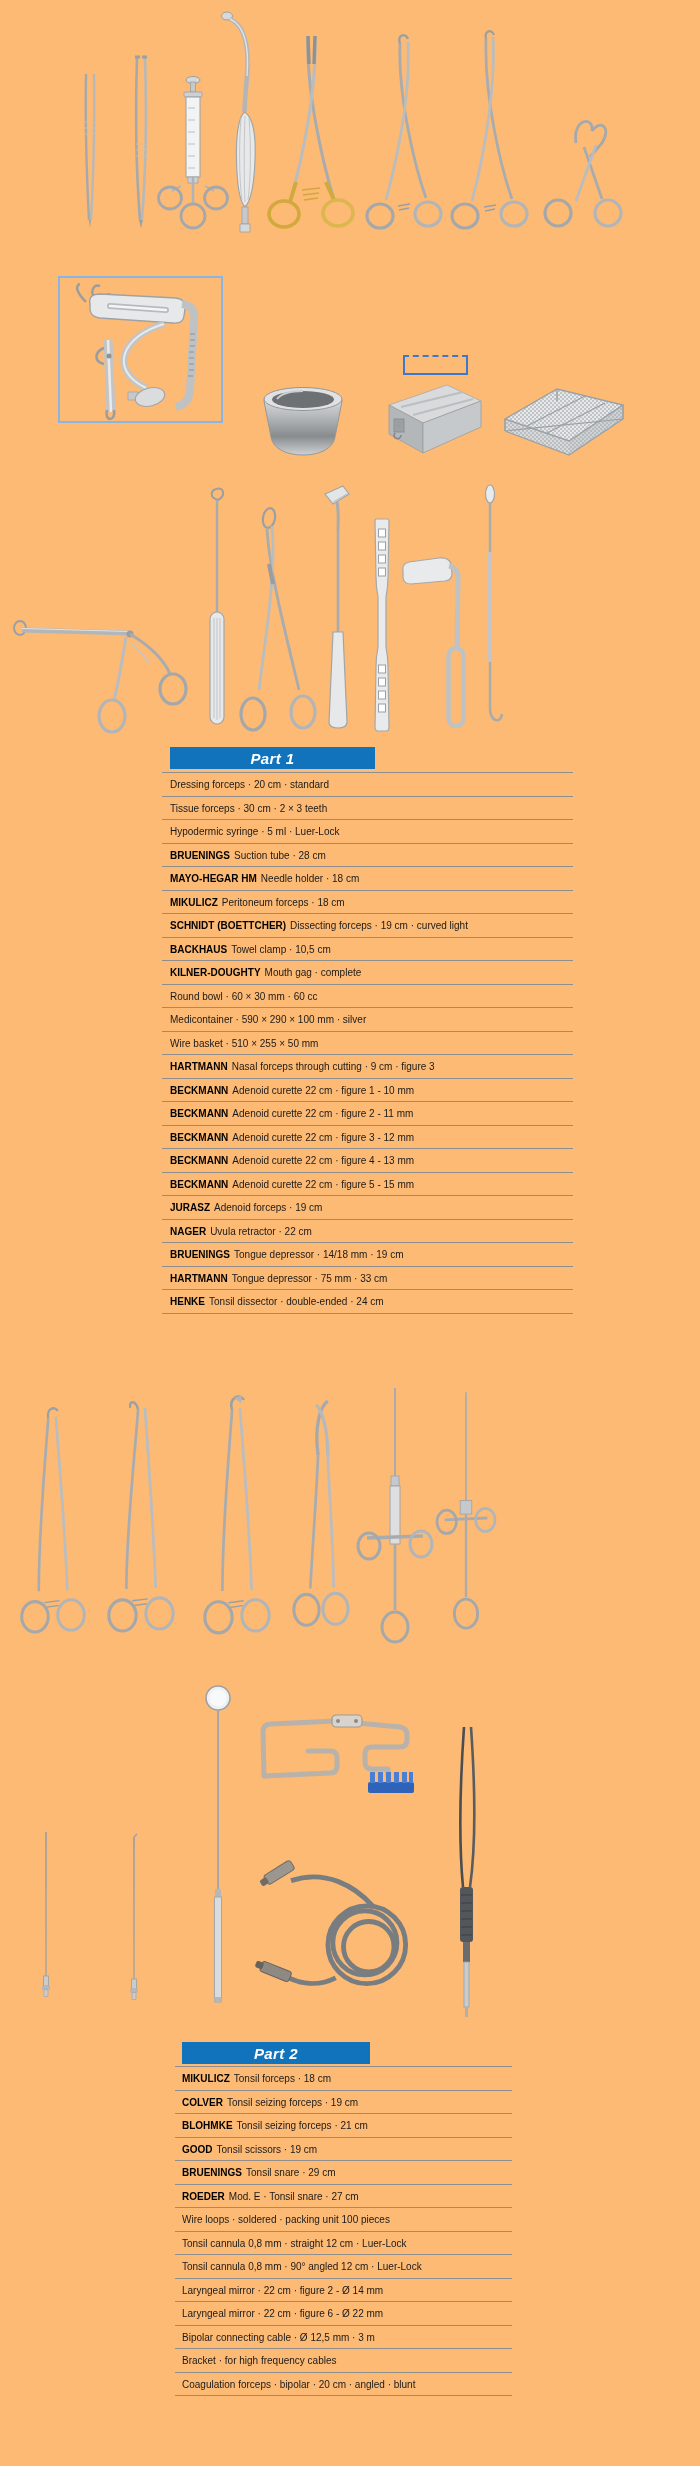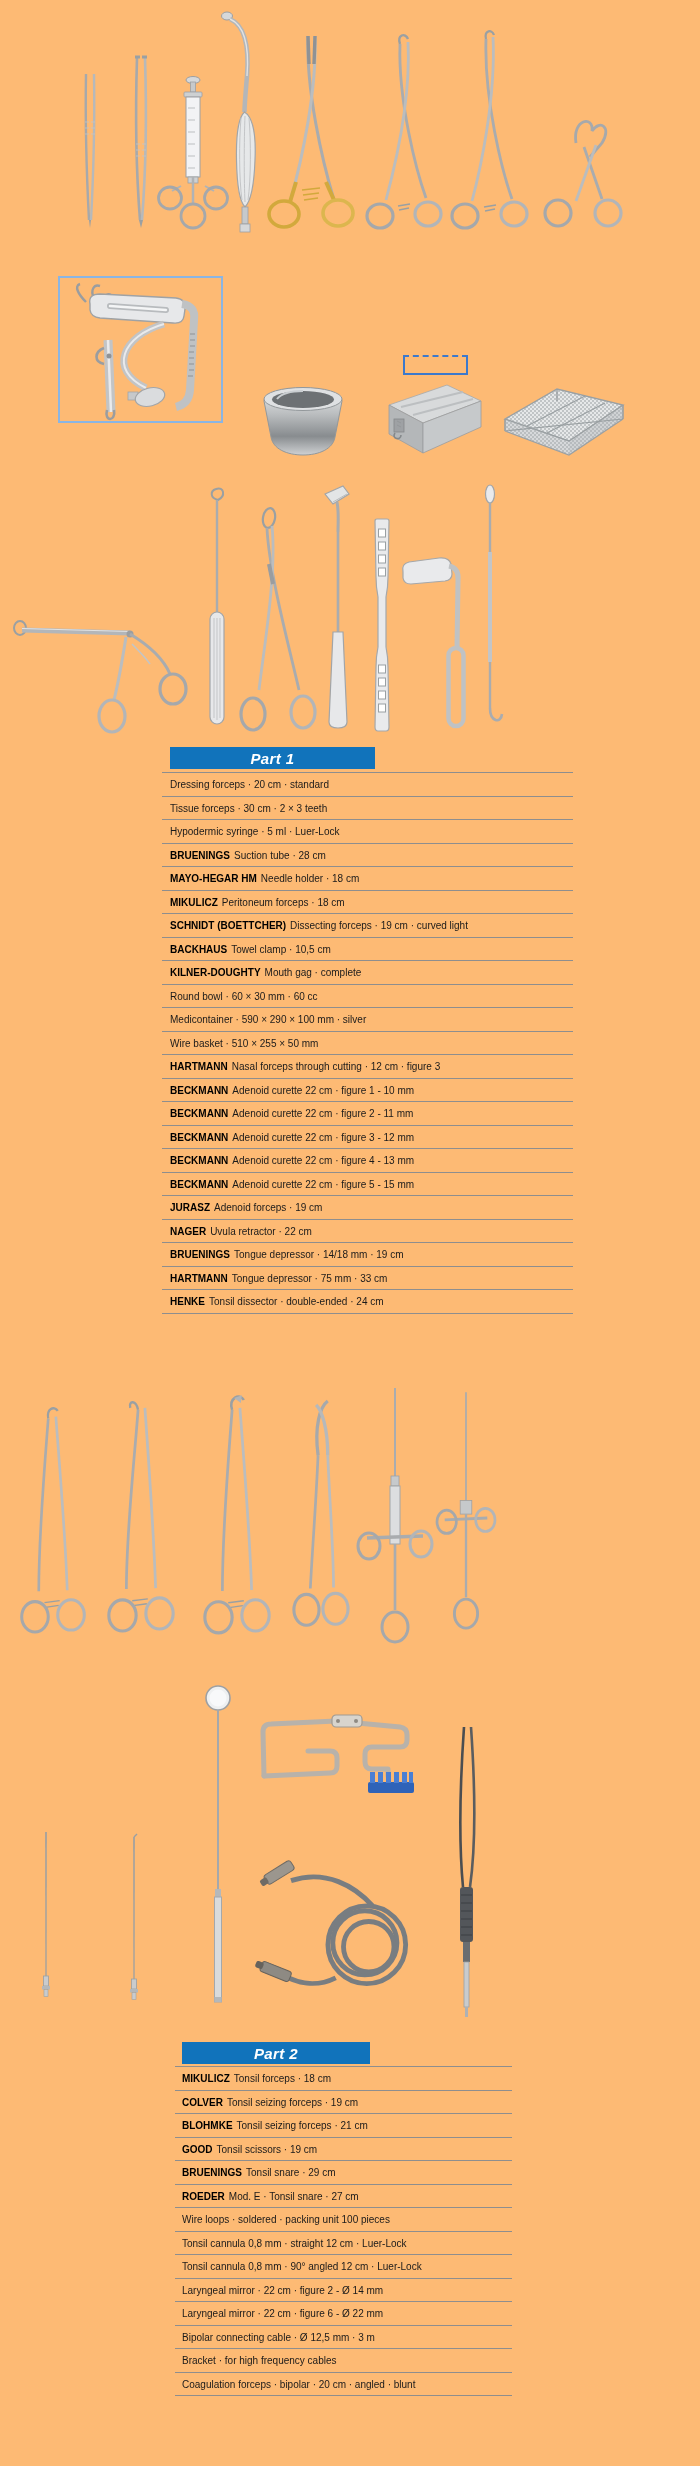--- a/index.html
+++ b/index.html
@@ -308,21 +308,21 @@
       <div class="trow"><span class="nm">BACKHAUS</span><span>Towel clamp · 10,5 cm</span></div>
 
       <div class="trow"><span class="nm">KILNER-DOUGHTY</span><span>Mouth gag · complete</span></div>
 
       <div class="trow"><span class="nm"></span><span>Round bowl · 60 × 30 mm · 60 cc</span></div>
 
       <div class="trow"><span class="nm"></span><span>Medicontainer · 590 × 290 × 100 mm · silver</span></div>
 
       <div class="trow"><span class="nm"></span><span>Wire basket · 510 × 255 × 50 mm</span></div>
 
-      <div class="trow"><span class="nm">HARTMANN</span><span>Nasal forceps through cutting · 12 cm · figure 3</span></div>
+      <div class="trow"><span class="nm">HARTMANN</span><span>Nasal forceps through cutting · 9 cm · figure 3</span></div>
 
       <div class="trow"><span class="nm">BECKMANN</span><span>Adenoid curette 22 cm · figure 1 - 10 mm</span></div>
 
       <div class="trow"><span class="nm">BECKMANN</span><span>Adenoid curette 22 cm · figure 2 - 11 mm</span></div>
 
       <div class="trow"><span class="nm">BECKMANN</span><span>Adenoid curette 22 cm · figure 3 - 12 mm</span></div>
 
       <div class="trow"><span class="nm">BECKMANN</span><span>Adenoid curette 22 cm · figure 4 - 13 mm</span></div>
 
       <div class="trow"><span class="nm">BECKMANN</span><span>Adenoid curette 22 cm · figure 5 - 15 mm</span></div>

